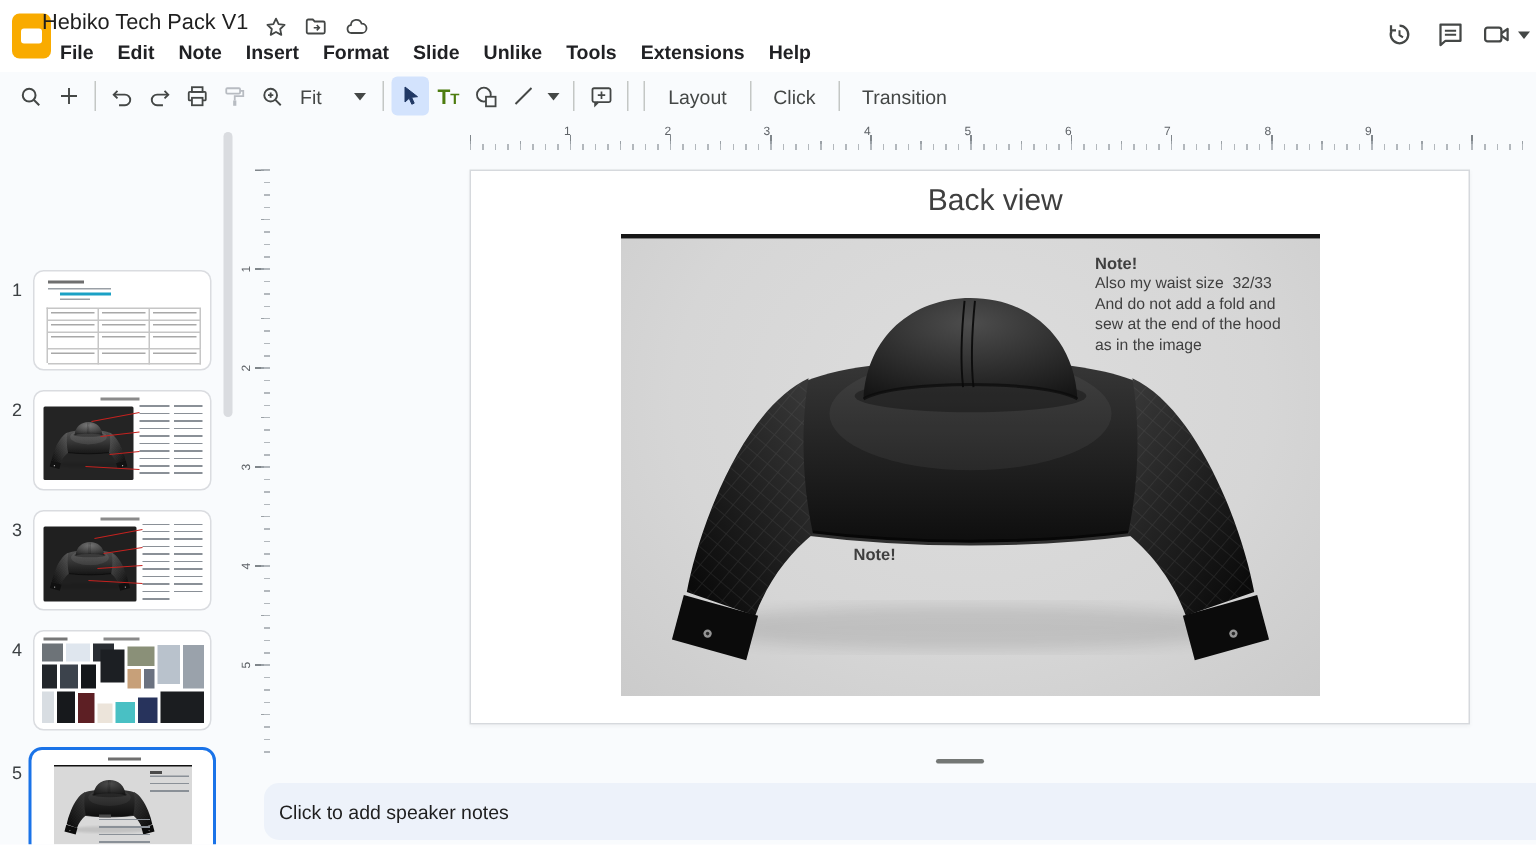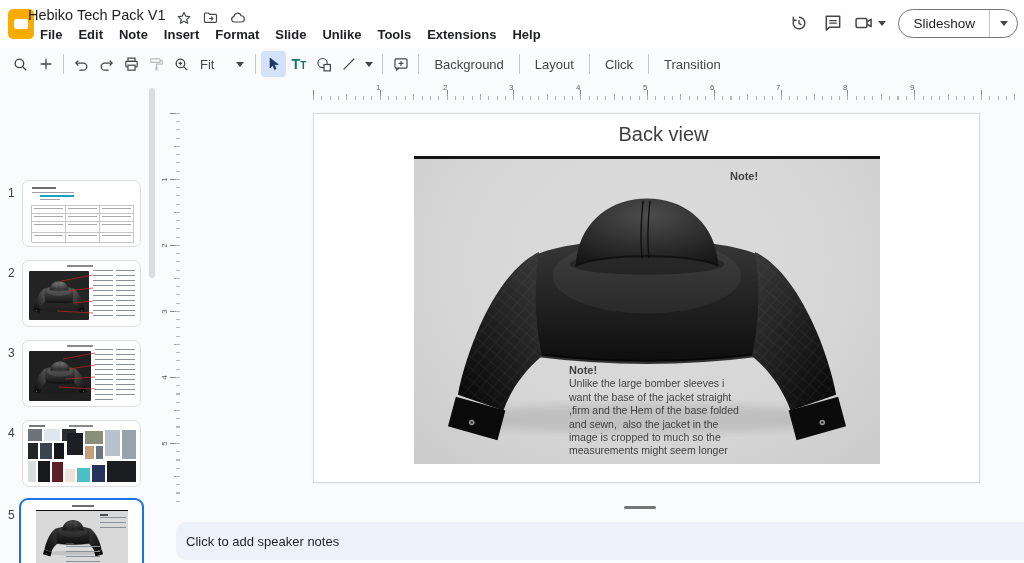--- a/index.html
+++ b/index.html
@@ -24,21 +24,21 @@
   .slideshow .dd { width:28px; height:29px; display:flex; align-items:center; justify-content:center; border-left:1px solid #c4c7c5; }
 
   
   .toolbar { position:absolute; left:0; top:48px; width:964px; height:32px; background:#f9fbfd; display:flex; align-items:center; padding-left:8px; }
   .tbtn { min-width:25px; height:26px; display:flex; align-items:center; justify-content:center; border-radius:4px; color:#444746; }
   .tbtn.active { background:#d3e3fd; }
   .tdiv { width:1px; height:20px; background:#c4c7c5; margin:0 5px; }
   .ttext { font-size:13px; color:#444746; padding:0 10px; height:26px; display:flex; align-items:center; border-radius:4px; }
   .fit { display:flex; align-items:center; gap:22px; padding:0 6px; }
   .fit span { font-size:13px; color:#444746; }
-  .tt { font-size:14px; font-weight:bold; color:#0f766e; }
+  .tt { font-size:14px; font-weight:bold; color:#4d7c0f; }
   .tt small { font-size:10px; font-weight:bold; }
 
   
   .filmstrip { position:absolute; left:0; top:80px; width:148px; height:483px; background:#f9fbfd; }
   .snum { position:absolute; left:8px; font-size:12px; color:#3c4043; }
   .thumb { position:absolute; left:22px; width:119px; height:67px; background:#fff; border:1px solid #dadce0; border-radius:7px; overflow:hidden; }
   .thumb.sel { left:19px; width:125px; height:73px; border:2px solid #1a73e8; border-radius:9px; padding:1px; }
   .thumb.sel .inner { width:100%; height:100%; border-radius:6px; overflow:hidden; position:relative; background:#fff; }
   .blk { position:absolute; }
   .stripe { position:absolute; background:repeating-linear-gradient(to bottom,#8a9097 0 1px,transparent 1px 5px); }
@@ -186,26 +186,20 @@
             <path d="M7.5 9h9M7.5 12.2h9" stroke="#444746" stroke-width="1.5"></path>
           </svg>
         </span>
       <span class="icon-btn" style="width:28px">
           <svg width="22" height="20" viewBox="0 0 24 24">
             <rect x="2.5" y="6.5" width="13" height="11" rx="2" fill="none" stroke="#444746" stroke-width="1.8"></rect>
             <path d="M15.5 11l5-3.5v9l-5-3.5" fill="none" stroke="#444746" stroke-width="1.8" stroke-linejoin="round"></path>
           </svg>
         </span>
       <span class="caret" style="margin:0 2px 0 0"></span>
-      <div class="slideshow">
-        <span class="label">Slideshow</span>
-        <span class="dd">
-            <span class="caret"></span>
-          </span>
-      </div>
     </div>
   </div>
 
   <div class="toolbar">
     <span class="tbtn">
         <svg width="17" height="17" viewBox="0 0 24 24">
           <circle cx="10.5" cy="10.5" r="6" fill="none" stroke="#444746" stroke-width="1.9"></circle>
           <path d="M15 15l5 5" stroke="#444746" stroke-width="1.9"></path>
         </svg>
       </span>
@@ -274,21 +268,20 @@
     <span class="caret" style="margin:0 4px"></span>
     <span class="tdiv"></span>
     <span class="tbtn">
         <svg width="18" height="17" viewBox="0 0 24 24">
           <rect x="3.5" y="4" width="17" height="13" rx="1.5" fill="none" stroke="#444746" stroke-width="1.7"></rect>
           <path d="M8.5 10.5h7M12 7v7" stroke="#444746" stroke-width="1.6"></path>
           <path d="M6 17v3l3-3" fill="none" stroke="#444746" stroke-width="1.7"></path>
         </svg>
       </span>
     <span class="tdiv"></span>
-    <span class="ttext">Background</span>
     <span class="tdiv"></span>
     <span class="ttext">Layout</span>
     <span class="tdiv"></span>
     <span class="ttext">Click</span>
     <span class="tdiv"></span>
     <span class="ttext">Transition</span>
   </div>
 
   <div class="filmstrip">
 
@@ -421,29 +414,27 @@
     </div>
 
     <div class="page">
       <div class="page-title">Back view</div>
       <div class="image-block">
         <svg class="jacket-art" viewBox="0 0 466 308">
             <use href="#jacketSym"></use>
           </svg>
         <div class="note note-top">
           <b>Note!</b>
+          <p>Also my waist size  32/33
+And do not add a fold and
+sew at the end of the hood
+as in the image</p>
         </div>
         <div class="note note-bottom">
           <b>Note!</b>
-          <p>Unlike the large bomber sleeves i
-want the base of the jacket straight
-,firm and the Hem of the base folded
-and sewn,  also the jacket in the
-image is cropped to much so the
-measurements might seem longer</p>
         </div>
       </div>
     </div>
 
     <div class="resize-handle"></div>
   </div>
 
   <div class="notes-bar">
     <span>Click to add speaker notes</span>
   </div>

